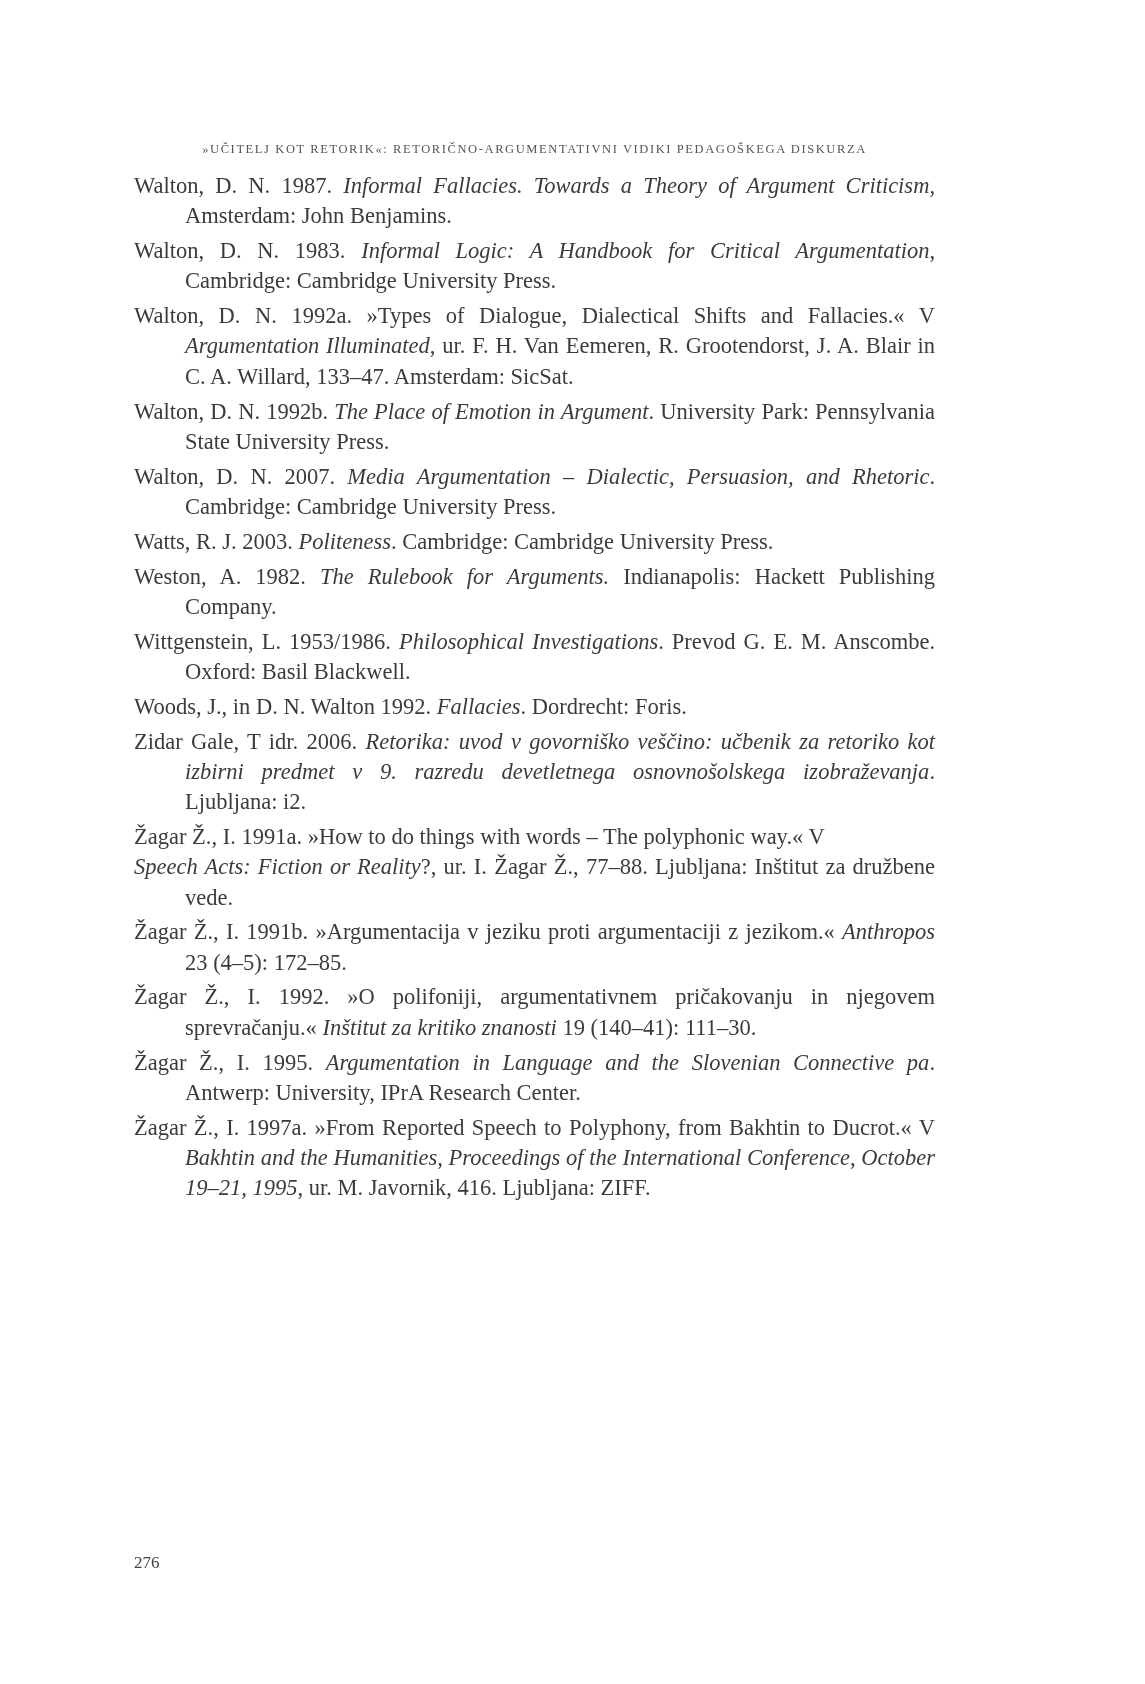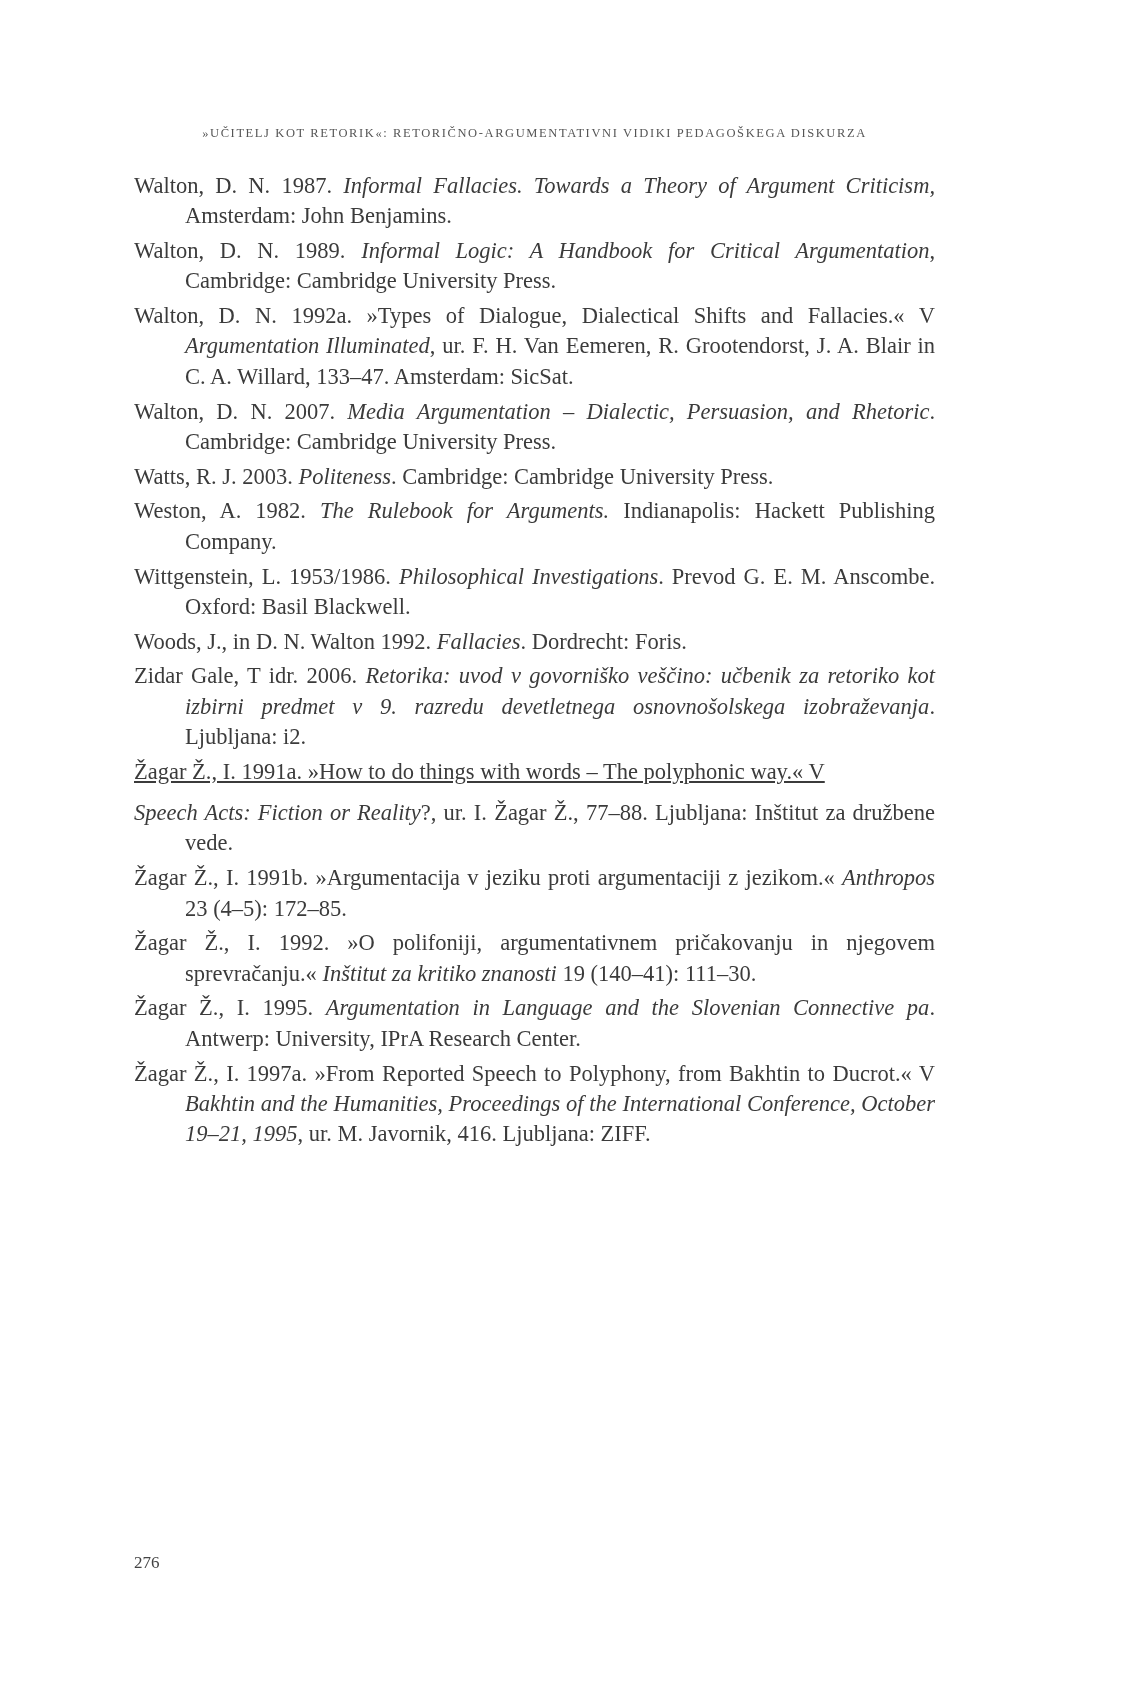--- a/index.html
+++ b/index.html
@@ -2,51 +2,52 @@
 <html><head>
 <meta charset="utf-8">
 <style>
   html, body { margin: 0; padding: 0; background: #ffffff; }
   body {
     width: 1145px; height: 1684px; position: relative; overflow: hidden;
     font-family: "Liberation Serif", "DejaVu Serif", serif;
     color: #3b3b3b;
   }
   .running-head {
-    position: absolute; top: 126px; left: 134px; width: 801px;
+    position: absolute; top: 142px; left: 134px; width: 801px;
     text-align: center;
     font-size: 12.5px; letter-spacing: 1.6px; color: #555;
     white-space: nowrap;
   }
   .biblio {
     position: absolute; top: 171px; left: 134px; width: 801px;
     font-size: 22.5px; line-height: 30.3px;
   }
   .entry {
     margin: 0 0 4.5px 0;
     padding-left: 51px; text-indent: -51px;
     text-align: justify;
   }
-  .entry.noindent-cont { padding-left: 0; text-indent: 0; margin-bottom: 11px; text-decoration: underline; }
+  .entry.noindent-cont { padding-left: 0; text-indent: 0; margin-bottom: 0; }
   .entry.cont { padding-left: 51px; text-indent: -51px; }
   .entry i { font-style: italic; }
   .page-number {
     position: absolute; top: 1553px; left: 134px;
     font-size: 17px; color: #444;
   }
 </style>
 </head>
 <body>
 
 <div class="running-head">»UČITELJ KOT RETORIK«: RETORIČNO-ARGUMENTATIVNI VIDIKI PEDAGOŠKEGA DISKURZA</div>
 
 <div class="biblio">
   <p class="entry"><span>Walton, D. N. 1987. </span><i>Informal Fallacies. Towards a Theory of Argument Criticism,</i><span> Amsterdam: John Benjamins.</span></p>
-  <p class="entry"><span>Walton, D. N. 1989. </span><i>Informal Logic: A Handbook for Critical Argumentation</i><span>, Cambridge: Cambridge University Press.</span></p>
+  <p class="entry"><span>Walton, D. N. 1983. </span><i>Informal Logic: A Handbook for Critical Argumentation</i><span>, Cambridge: Cambridge University Press.</span></p>
   <p class="entry"><span>Walton, D. N. 1992a. »Types of Dialogue, Dialectical Shifts and Fallacies.« V </span><i>Argumentation Illuminated</i><span>, ur. F. H. Van Eemeren, R. Grootendorst, J. A. Blair in C. A. Willard, 133–47. Amsterdam: SicSat.</span></p>
+  <p class="entry"><span>Walton, D. N. 1992b. </span><i>The Place of Emotion in Argument</i><span>. University Park: Pennsylvania State University Press.</span></p>
   <p class="entry"><span>Walton, D. N. 2007. </span><i>Media Argumentation – Dialectic, Persuasion, and Rhetoric</i><span>. Cambridge: Cambridge University Press.</span></p>
   <p class="entry"><span>Watts, R. J. 2003. </span><i>Politeness</i><span>. Cambridge: Cambridge University Press.</span></p>
   <p class="entry"><span>Weston, A. 1982. </span><i>The Rulebook for Arguments.</i><span> Indianapolis: Hackett Publishing Company.</span></p>
   <p class="entry"><span>Wittgenstein, L. 1953/1986. </span><i>Philosophical Investigations</i><span>. Prevod G. E. M. Anscombe. Oxford: Basil Blackwell.</span></p>
   <p class="entry"><span>Woods, J., in D. N. Walton 1992. </span><i>Fallacies</i><span>. Dordrecht: Foris.</span></p>
   <p class="entry"><span>Zidar Gale, T idr. 2006. </span><i>Retorika: uvod v govorniško veščino: učbenik za retori­ko kot izbirni predmet v 9. razredu devetletnega osnovnošolskega izobraže­vanja</i><span>. Ljubljana: i2.</span></p>
   <p class="entry noindent-cont"><span>Žagar Ž., I. 1991a. »How to do things with words – The polyphonic way.« V</span><i></i><span></span></p>
   <p class="entry cont"><span></span><i>Speech Acts: Fiction or Reality</i><span>?, ur. I. Žagar Ž., 77–88. Ljubljana: Inštitut za družbene vede.</span></p>
   <p class="entry"><span>Žagar Ž., I. 1991b. »Argumentacija v jeziku proti argumentaciji z jezikom.« </span><i>Anthropos</i><span> 23 (4–5): 172–85.</span></p>
   <p class="entry"><span>Žagar Ž., I. 1992. »O polifoniji, argumentativnem pričakovanju in njegovem sprevračanju.« </span><i>Inštitut za kritiko znanosti</i><span> 19 (140–41): 111–30.</span></p>

